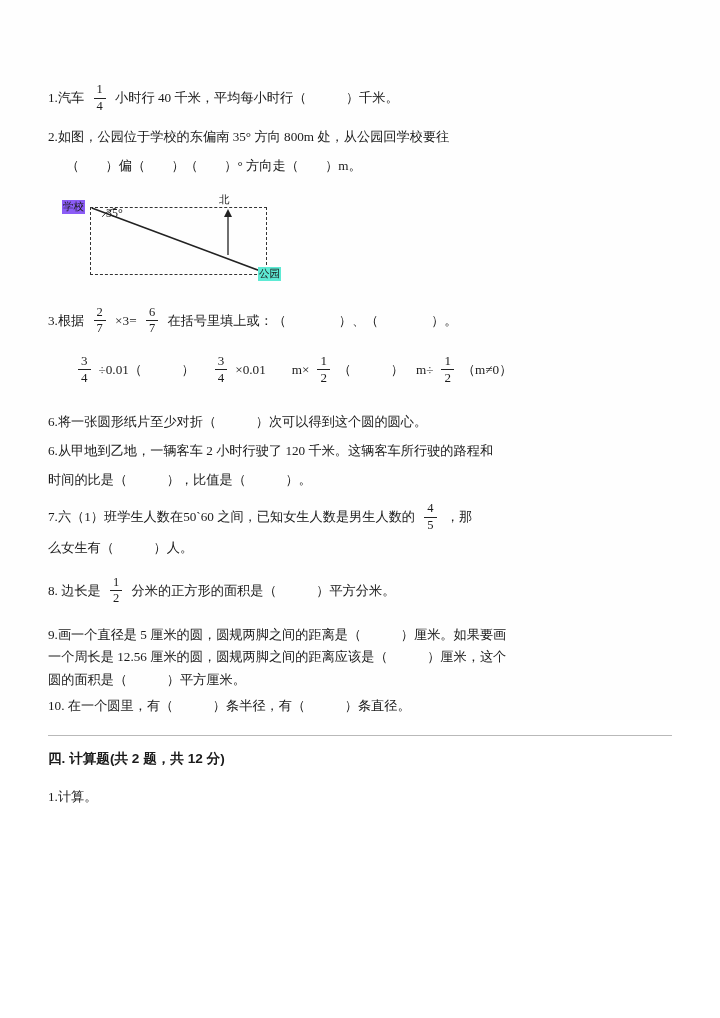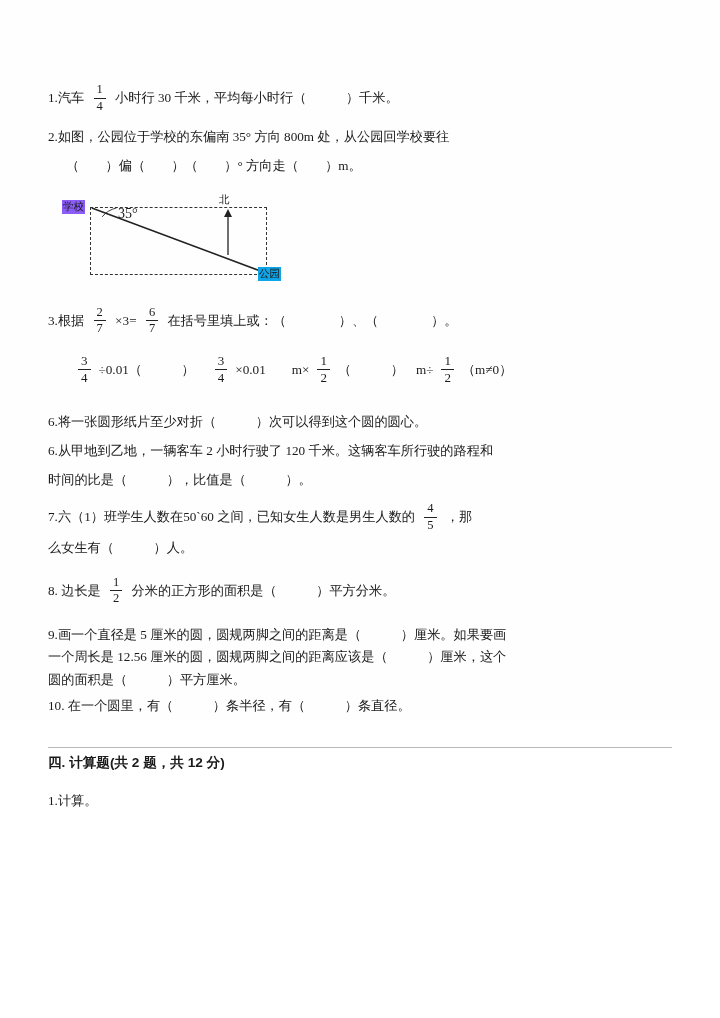--- a/index.html
+++ b/index.html
@@ -86,28 +86,28 @@
     top: 7px;
     font-size: 10.5px;
     background: #8b5cf6;
     padding: 0 1px;
   }
   .lbl-park {
     position: absolute;
     left: 196px;
     top: 74px;
     font-size: 10.5px;
-    background: #0ea5e9;
+    background: #5eead4;
     padding: 0 1px;
   }
   .lbl-angle {
     position: absolute;
-    left: 56px;
+    left: 44px;
     top: 13px;
-    font-size: 14px;
+    font-size: 12px;
   }
   .lbl-north {
     position: absolute;
     left: 157px;
     top: 0px;
     font-size: 10.5px;
   }
   .north-arrow {
     position: absolute;
     left: 160px;
@@ -119,23 +119,23 @@
     font-size: 13.2px;
     margin: 18px 0 20px 22px;
     line-height: 1.1;
     white-space: nowrap;
   }
   .compare-row .gap { display: inline-block; width: 26px; }
   .compare-row .gap-sm { display: inline-block; width: 12px; }
 
   
   .sec {
-    margin-top: 30px;
+    margin-top: 18px;
     border-top: 1px solid #b9b9b9;
-    padding-top: 6px;
+    padding-top: 14px;
   }
   .sec-title {
     font-size: 13.6px;
     font-weight: bold;
     margin: 0 0 20px 0;
     font-family: "Liberation Sans", "DejaVu Sans", sans-serif;
   }
   .sec-item {
     font-size: 13.2px;
     margin: 0;
@@ -146,21 +146,21 @@
 
 <div class="page">
   <div class="content">
 
     <p class="q">
       <span class="inline">1.汽车</span>
       <span class="frac">
         <span class="num">1</span>
         <span class="den">4</span>
       </span>
-      <span class="inline">小时行 30 千米，平均每小时行（　　　）千米。</span>
+      <span class="inline">小时行 40 千米，平均每小时行（　　　）千米。</span>
     </p>
 
     <p class="q tight">2.如图，公园位于学校的东偏南 35° 方向 800m 处，从公园回学校要往</p>
     <p class="q" style="margin-left:18px">（　　）偏（　　）（　　）° 方向走（　　）m。</p>
 
     <div class="figure">
       <div class="fig-box"></div>
       <svg class="fig-diag" width="176" height="67" viewBox="0 0 176 67">
         <line x1="1" y1="1" x2="175" y2="66" stroke="#222" stroke-width="1.6"></line>
         <path d="M 26 1 A 26 26 0 0 0 11.5 10" fill="none" stroke="#222" stroke-width="0.9"></path>

